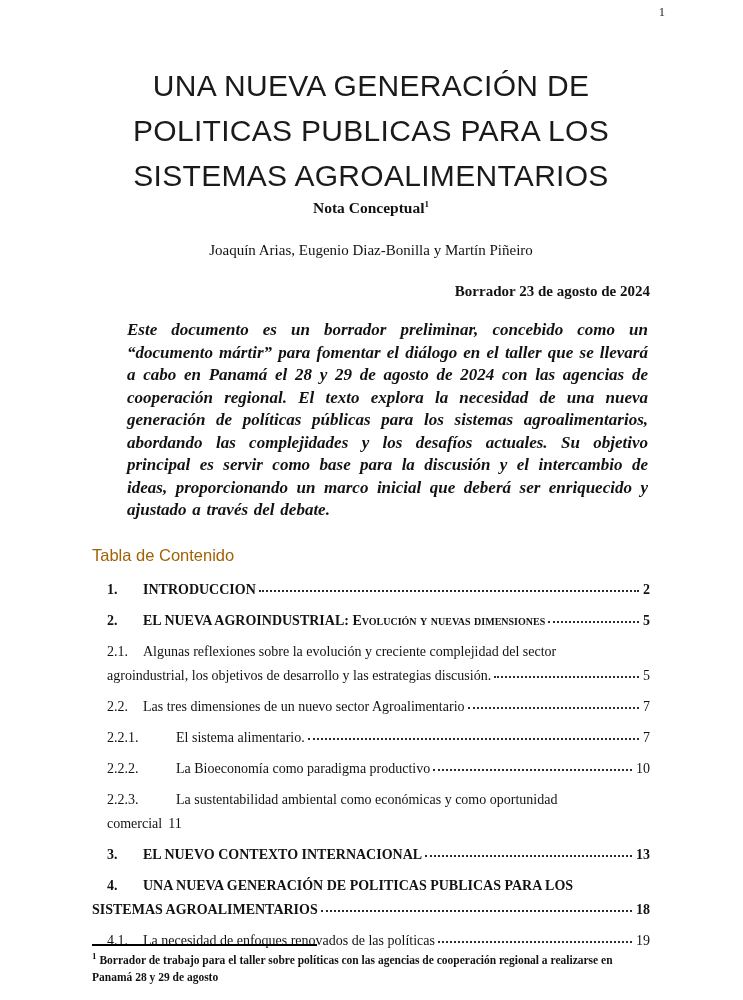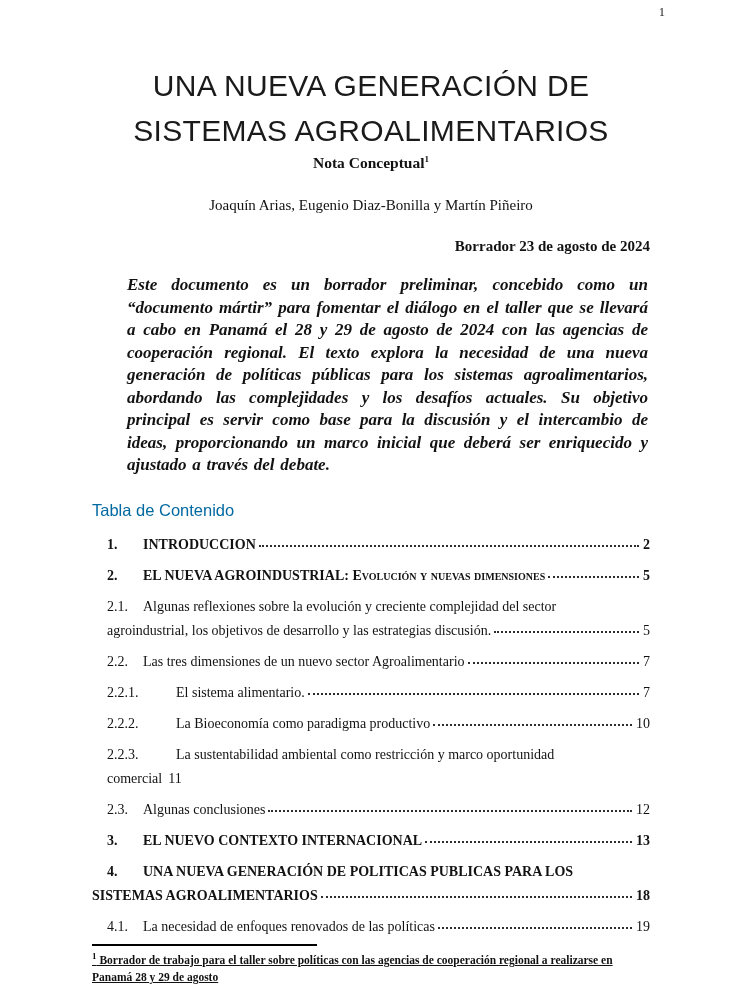--- a/index.html
+++ b/index.html
@@ -68,21 +68,21 @@
     font-style: italic;
     line-height: 22.5px;
     text-align: justify;
     word-spacing: 1.5px;
   }
   .toc-heading {
     margin-top: 22px;
     font-family: "Liberation Sans", sans-serif;
     font-size: 16.5px;
     font-weight: 400;
-    color: #0369a1;
+    color: #a16207;
     line-height: 22px;
   }
   .toc {
     margin-top: 12px;
     margin-left: 15px;
     font-size: 14px;
     line-height: 24px;
   }
   .toc-entry { margin-bottom: 7px; }
   .toc-entry.bold { font-weight: bold; }
@@ -100,21 +100,20 @@
   }
   .toc-page { flex: 0 0 auto; }
   .sc { font-variant: small-caps; }
   .outdent { margin-left: -15px; }
   .inline-page { margin-left: 6px; }
   .footnote-area {
     position: absolute;
     left: 92px;
     width: 558px;
     top: 944px;
-    text-decoration: underline;
   }
   .footnote-rule {
     width: 225px;
     border-top: 2px solid #000;
     margin-bottom: 6px;
   }
   .footnote {
     font-size: 11.5px;
     font-weight: bold;
     line-height: 17px;
@@ -124,20 +123,21 @@
 <body>
 
 <div class="page">
 
   <div class="page-number">1</div>
 
   <div class="content">
 
     <div class="doc-title">
       <div>UNA NUEVA GENERACIÓN DE</div>
+      <div>POLITICAS PUBLICAS PARA LOS</div>
       <div>SISTEMAS AGROALIMENTARIOS</div>
     </div>
 
     <div class="subtitle"><span>Nota Conceptual</span><sup>1</sup></div>
 
     <div class="authors">Joaquín Arias, Eugenio Diaz-Bonilla y Martín Piñeiro</div>
 
     <div class="draft-date">Borrador 23 de agosto de 2024</div>
 
     <p class="abstract">Este documento es un borrador preliminar, concebido como un “documento mártir” para fomentar el diálogo en el taller que se llevará a cabo en Panamá el 28 y 29 de agosto de 2024 con las agencias de cooperación regional. El texto explora la necesidad de una nueva generación de políticas públicas para los sistemas agroalimentarios, abordando las complejidades y los desafíos actuales. Su objetivo principal es servir como base para la discusión y el intercambio de ideas, proporcionando un marco inicial que deberá ser enriquecido y ajustado a través del debate.</p>
@@ -199,35 +199,27 @@
           <span class="toc-num wide">2.2.2.</span>
           <span class="toc-text">La Bioeconomía como paradigma productivo</span>
           <span class="toc-dots"></span>
           <span class="toc-page">10</span>
         </span>
       </div>
 
       <div class="toc-entry">
         <span class="toc-line flex">
           <span class="toc-num wide">2.2.3.</span>
-          <span class="toc-text">La sustentabilidad ambiental como restricción y marco oportunidad</span>
+          <span class="toc-text">La sustentabilidad ambiental como económicas y como oportunidad</span>
         </span>
         <span class="toc-line">
           <span>comercial</span><span class="inline-page">11</span>
         </span>
       </div>
 
-      <div class="toc-entry">
-        <span class="toc-line flex">
-          <span class="toc-num">2.3.</span>
-          <span class="toc-text">Algunas conclusiones</span>
-          <span class="toc-dots"></span>
-          <span class="toc-page">12</span>
-        </span>
-      </div>
 
       <div class="toc-entry bold">
         <span class="toc-line flex">
           <span class="toc-num">3.</span>
           <span class="toc-text">EL NUEVO CONTEXTO INTERNACIONAL</span>
           <span class="toc-dots"></span>
           <span class="toc-page">13</span>
         </span>
       </div>
 

